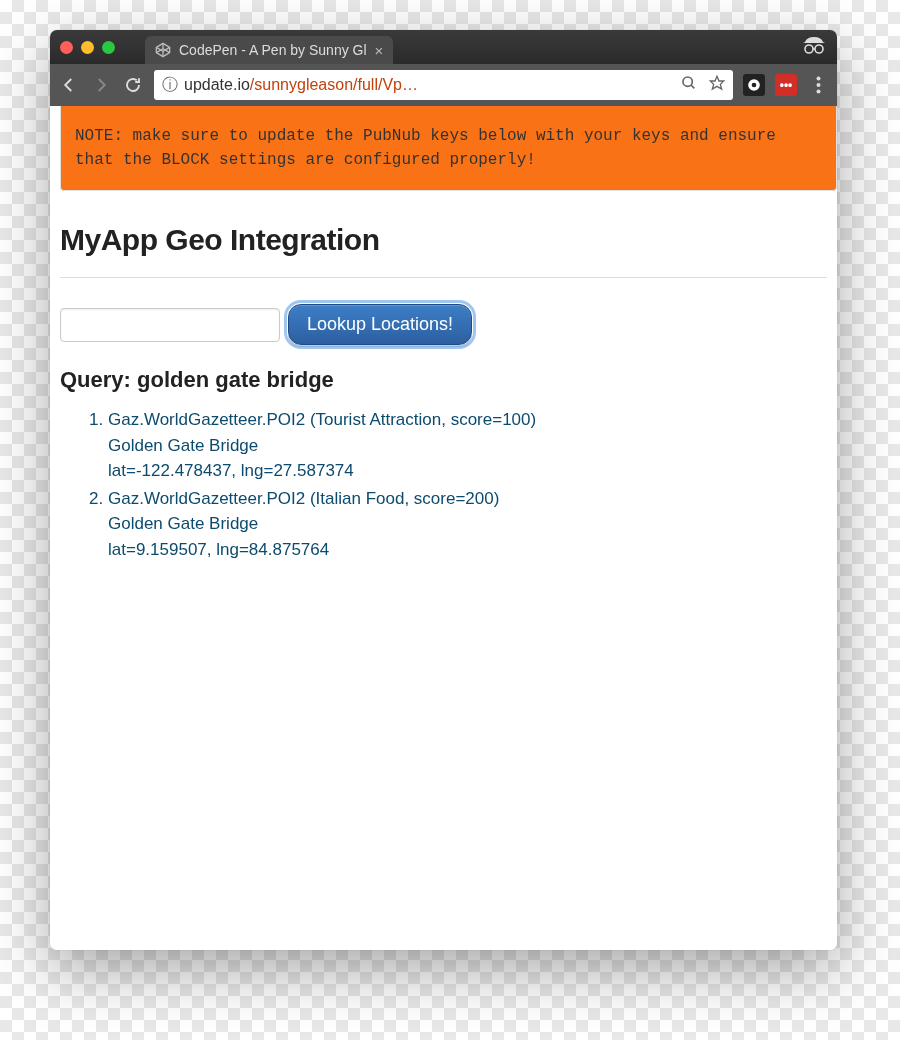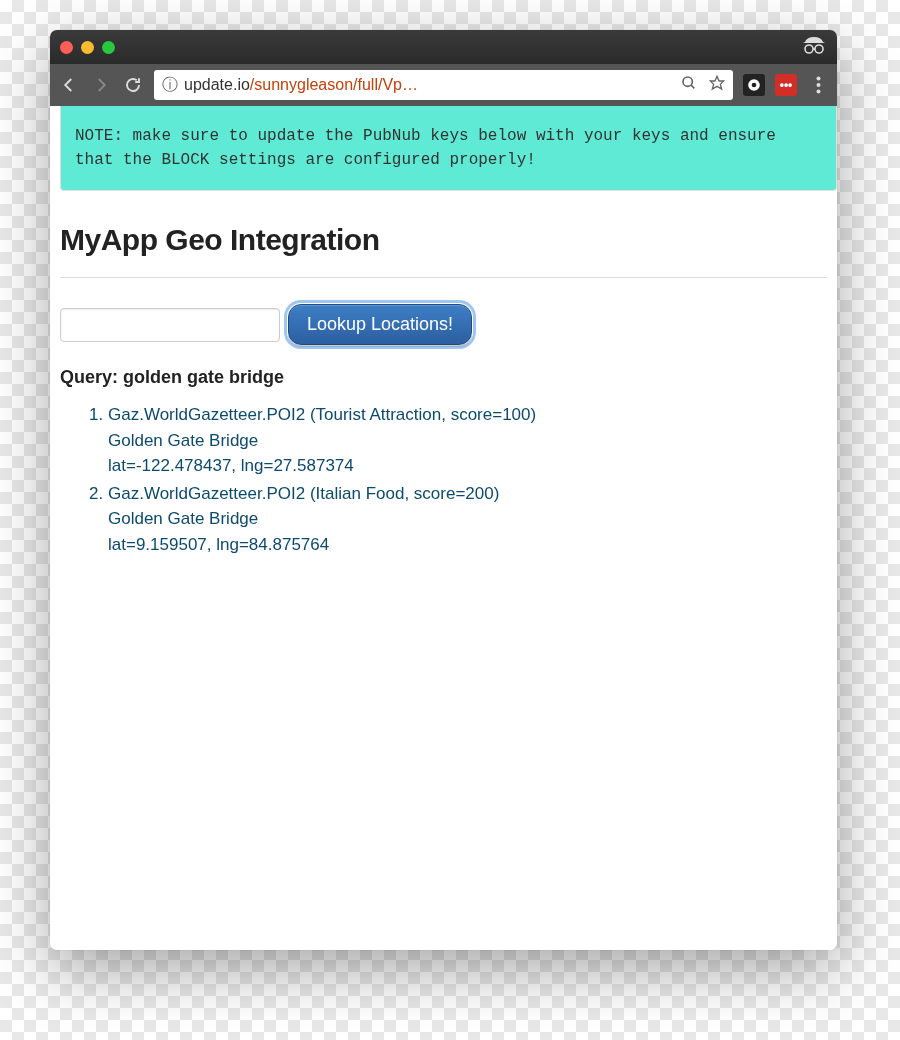--- a/index.html
+++ b/index.html
@@ -88,21 +88,21 @@
     .ext-icon { width: 22px; height: 22px; border-radius: 3px; display: flex; align-items: center; justify-content: center; font-size: 12px; font-weight: bold; }
     .ext-origin { background: #222; color: #fff; }
     .ext-lastpass { background: #d32d27; color: #fff; }
     .page {
       flex: 1;
       background: #fff;
       padding: 0;
       overflow: hidden;
     }
     .note-box {
-      background: #5eead4;
+      background: #f97316;
       border-bottom: 1px solid #e0e0e0;
       border-left: 1px solid #e0e0e0;
       border-right: 1px solid #e0e0e0;
       padding: 18px 14px;
       margin: 0 0 0 10px;
       border-radius: 0 0 4px 4px;
       font-family: "Courier New", monospace;
       font-size: 16px;
       color: #333;
       line-height: 1.5;
@@ -132,34 +132,47 @@
       color: #fff;
       font-size: 18px;
       font-weight: 400;
       padding: 9px 18px;
       border-radius: 13px;
       outline: 3px solid rgba(93, 160, 230, 0.6);
       outline-offset: 1px;
       cursor: pointer;
       box-shadow: 0 2px 0 rgba(0,0,0,0.2), inset 0 1px 0 rgba(255,255,255,0.2);
     }
-    h3 { font-size: 18px; font-weight: 600; color: #222; margin: 6px 0 14px 0; }
+    h3 { font-size: 22px; font-weight: 600; color: #222; margin: 6px 0 14px 0; }
     ol { padding-left: 48px; }
     ol li { font-size: 17px; color: #0c4a6e; margin-bottom: 2px; line-height: 1.5; }
     .li-line { display: block; }
   </style>
 </head>
 <body>
 
 <div class="window">
   <div class="titlebar">
     <div class="traffic-lights">
       <div class="tl red"></div>
       <div class="tl yellow"></div>
       <div class="tl green"></div>
+    </div>
+    <div class="tab">
+      <span class="tab-icon">
+        <svg width="16" height="16" viewBox="0 0 24 24" fill="none" stroke="#bbb" stroke-width="2">
+          <polygon points="12,2 22,8 22,16 12,22 2,16 2,8"></polygon>
+          <polyline points="2,8 12,14 22,8"></polyline>
+          <polyline points="2,16 12,10 22,16"></polyline>
+          <line x1="12" y1="2" x2="12" y2="10"></line>
+          <line x1="12" y1="14" x2="12" y2="22"></line>
+        </svg>
+      </span>
+      <span class="tab-title">CodePen - A Pen by Sunny Gl</span>
+      <span class="tab-close">×</span>
     </div>
     <div class="incognito">
       <svg width="26" height="22" viewBox="0 0 26 22" fill="#ddd">
         <path d="M4 8 Q6 3 13 3 Q20 3 22 8 L24 9 L2 9 Z"></path>
         <circle cx="8" cy="15" r="4" fill="none" stroke="#ddd" stroke-width="1.6"></circle>
         <circle cx="18" cy="15" r="4" fill="none" stroke="#ddd" stroke-width="1.6"></circle>
         <line x1="12" y1="15" x2="14" y2="15" stroke="#ddd" stroke-width="1.6"></line>
       </svg>
     </div>
   </div>

